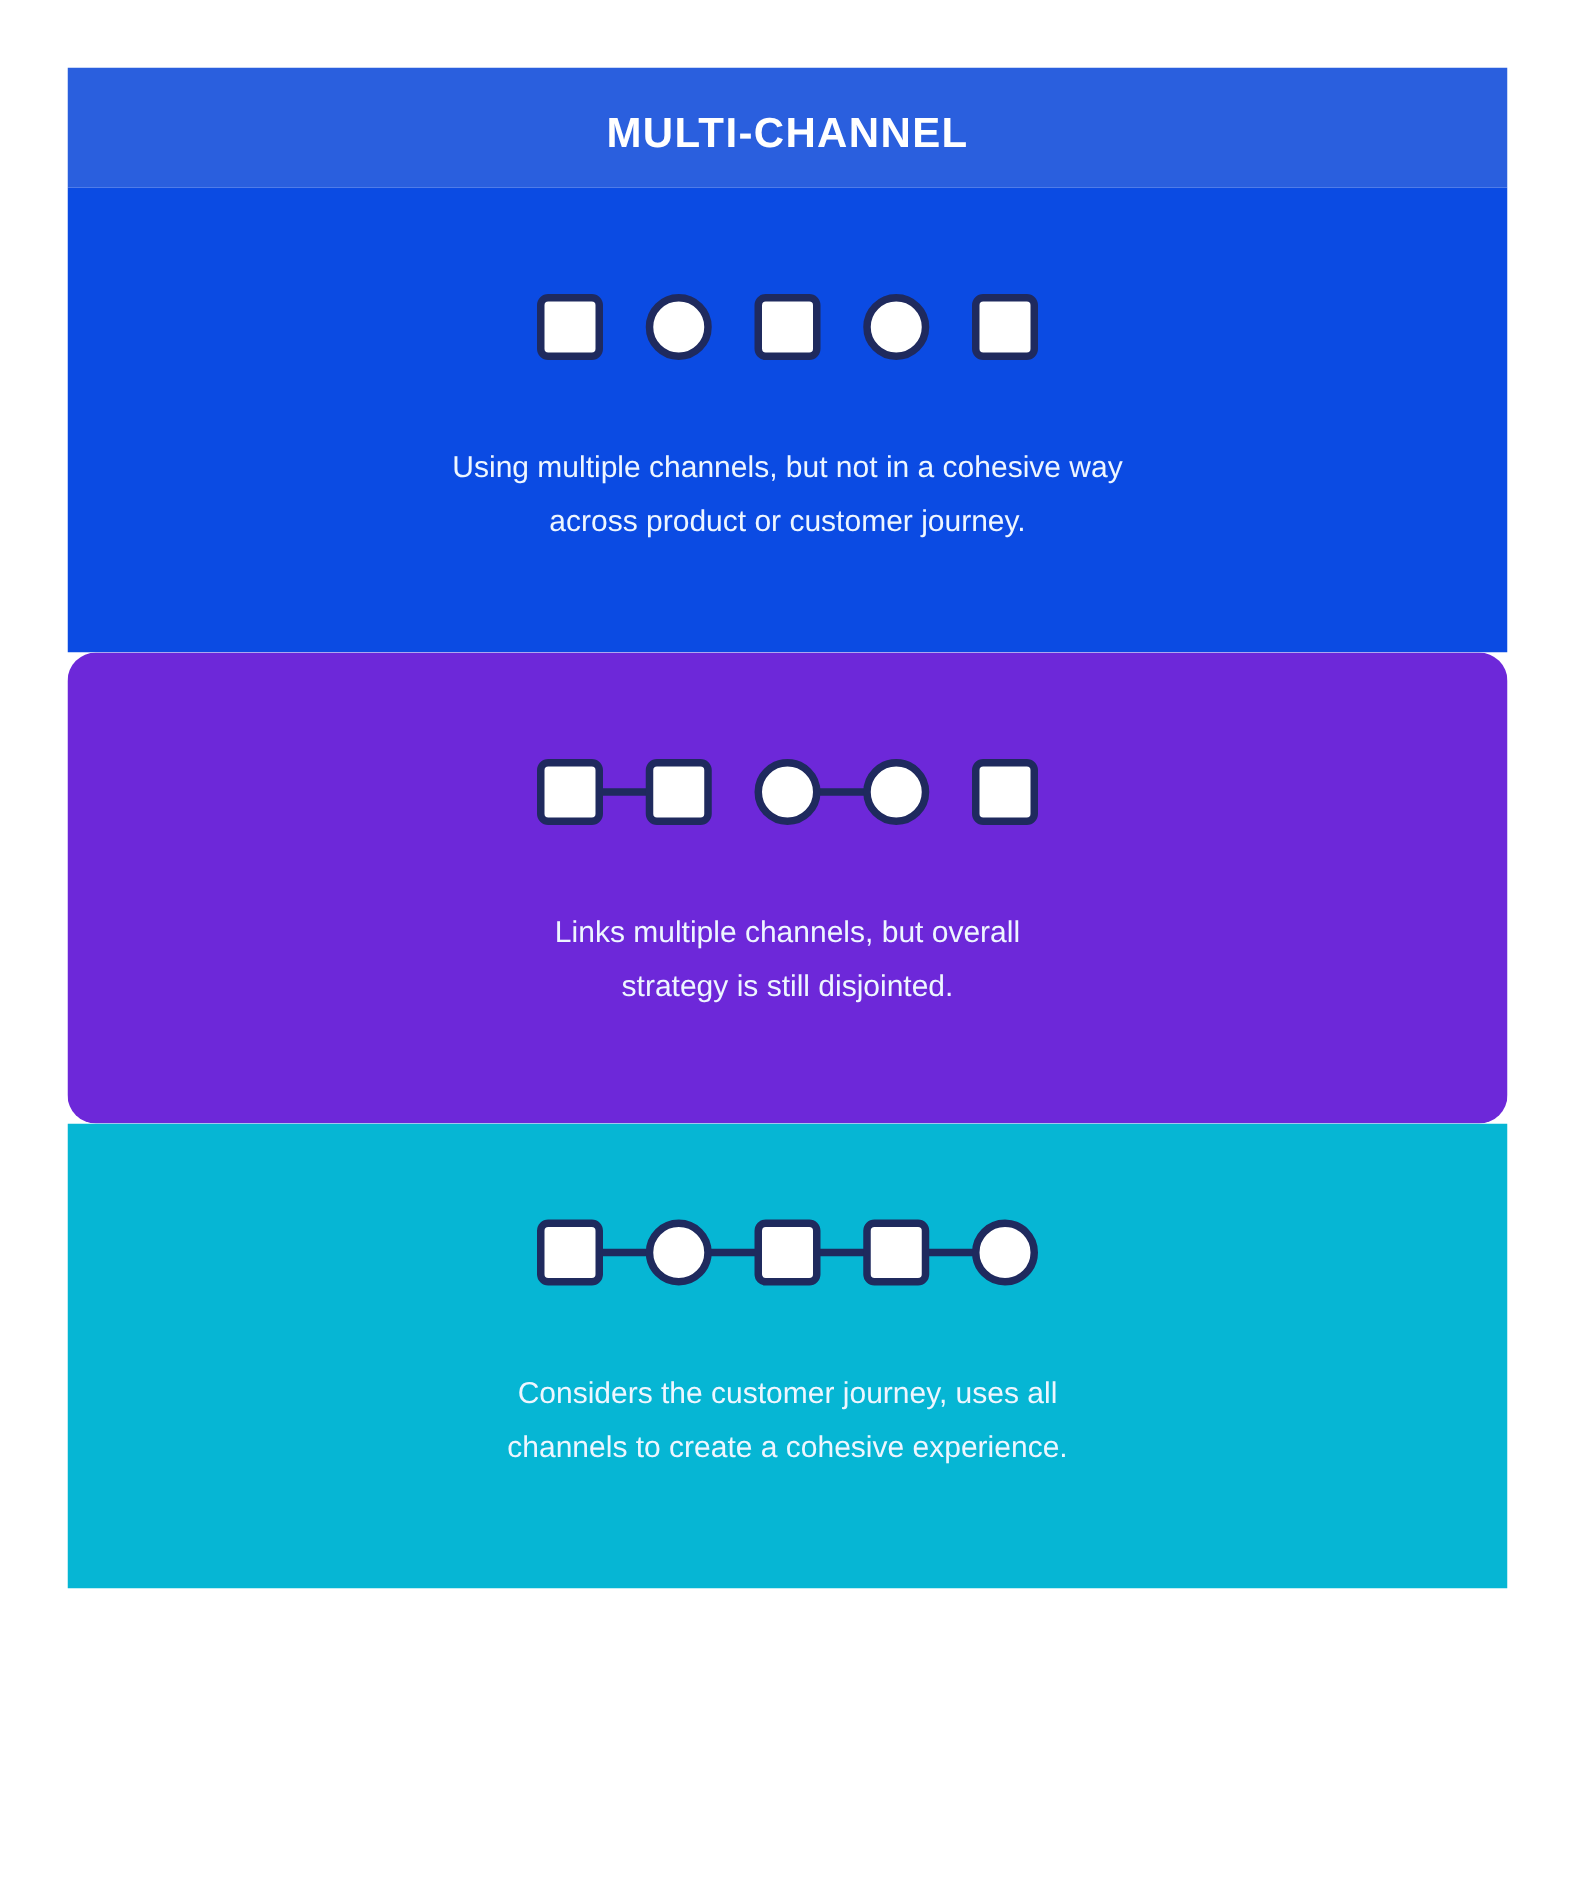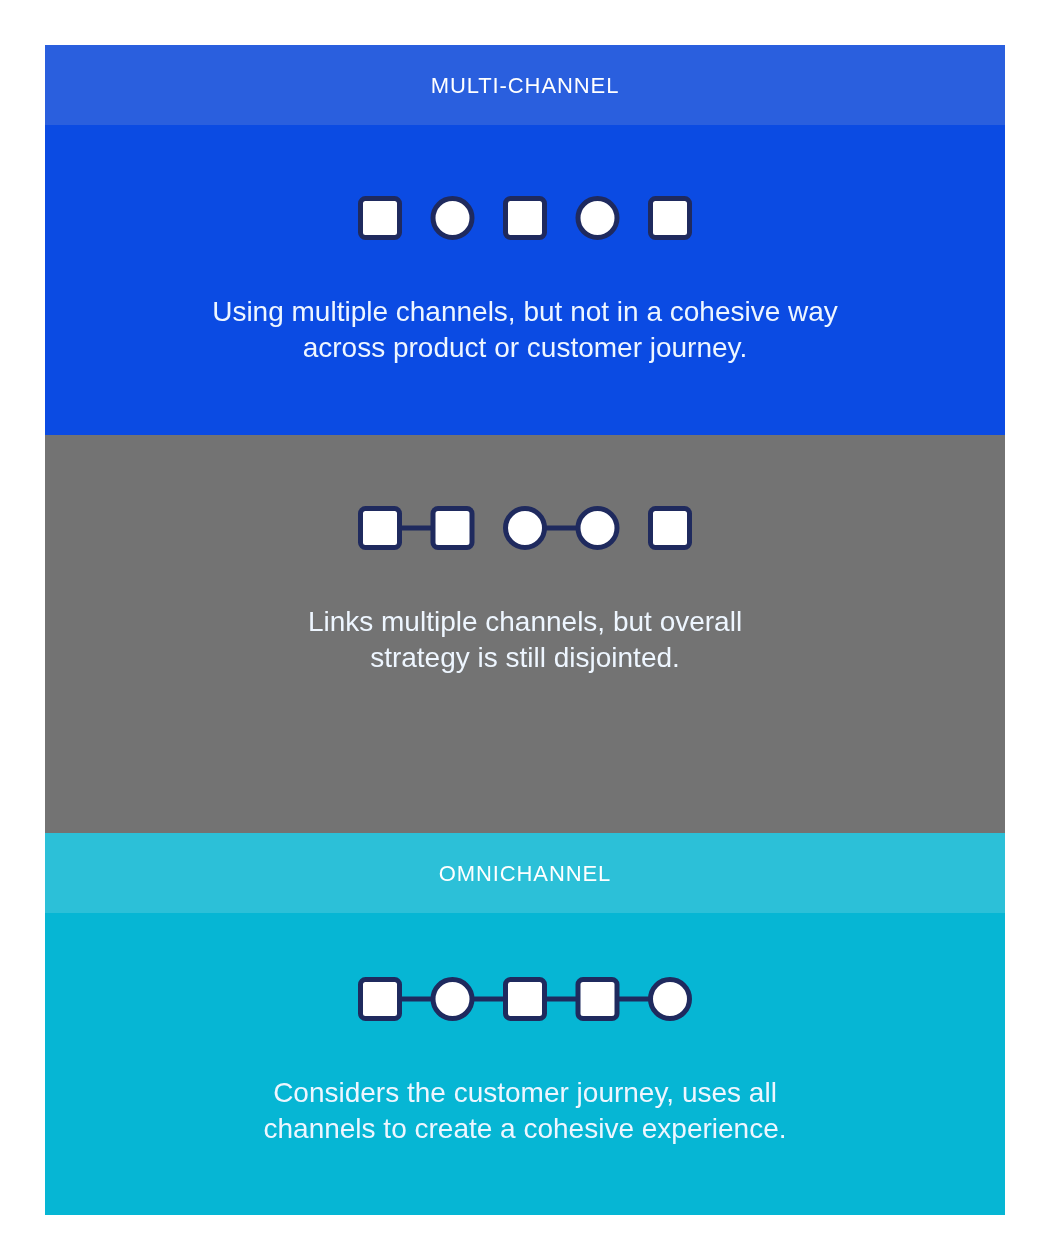--- a/index.html
+++ b/index.html
@@ -39,22 +39,22 @@
 
   .band {
     width: 100%;
     text-align: center;
     box-sizing: border-box;
   }
 
   .band-title {
     display: block;
     color: #ffffff;
-    font-weight: normal;
-    font-size: 22px;
+    font-weight: bold;
+    font-size: 28px;
     letter-spacing: 0.9px;
     line-height: 1;
     font-family: "Liberation Sans", sans-serif;
   }
 
   .body {
     width: 100%;
     box-sizing: border-box;
     display: flex;
     flex-direction: column;
@@ -63,35 +63,35 @@
 
   .icon-row {
     display: block;
     line-height: 0;
   }
 
   .desc {
     display: block;
     text-align: center;
     color: #eef6ff;
-    font-size: 28px;
+    font-size: 20px;
     line-height: 36px;
     font-weight: 300;
     font-family: "Liberation Sans", sans-serif;
     white-space: pre-line;
   }
 
   
   #sec-multichannel .band { background: #2A5FDE; height: 80px; padding-top: 30px; }
   #sec-multichannel .body { background: #0B4BE3; height: 310px; padding-top: 65px; }
   #sec-multichannel .desc { margin-top: 48px; }
 
   
   #sec-crosschannel .band { background: #2B9DEA; height: 80px; padding-top: 30px; }
-  #sec-crosschannel .body { background: #737373; height: 398px; padding-top: 65px; }
+  #sec-crosschannel .body { background: #6d28d9; height: 314px; padding-top: 65px; border-radius: 19px; }
   #sec-crosschannel .desc { margin-top: 48px; }
 
   
   #sec-omnichannel .band { background: #2CC0D8; height: 80px; padding-top: 30px; }
   #sec-omnichannel .body { background: #06B6D4; height: 310px; padding-top: 58px; }
   #sec-omnichannel .desc { margin-top: 48px; }
 </style>
 </head>
 <body>
 
@@ -125,23 +125,20 @@
               <circle cx="173" cy="28" r="19.5" fill="#ffffff" stroke="#1F2A5E" stroke-width="5"></circle>
               <circle cx="245.5" cy="28" r="19.5" fill="#ffffff" stroke="#1F2A5E" stroke-width="5"></circle>
               <rect x="298.5" y="8.5" width="39" height="39" rx="5" ry="5" fill="#ffffff" stroke="#1F2A5E" stroke-width="5"></rect>
             </svg></div>
         <span class="desc">Links multiple channels, but overall
 strategy is still disjointed.</span>
       </div>
     </div>
 
     <div class="section" id="sec-omnichannel">
-      <div class="band">
-        <span class="band-title">OMNICHANNEL</span>
-      </div>
       <div class="body">
         <div class="icon-row" id="diagram-omnichannel"><svg width="346" height="56" viewBox="0 0 346 56">
               <rect x="45" y="25.5" width="38.5" height="5" fill="#1F2A5E"></rect>
               <rect x="117.5" y="25.5" width="38.5" height="5" fill="#1F2A5E"></rect>
               <rect x="190" y="25.5" width="38.5" height="5" fill="#1F2A5E"></rect>
               <rect x="262.5" y="25.5" width="38.5" height="5" fill="#1F2A5E"></rect>
               <rect x="8.5" y="8.5" width="39" height="39" rx="5" ry="5" fill="#ffffff" stroke="#1F2A5E" stroke-width="5"></rect>
               <circle cx="100.5" cy="28" r="19.5" fill="#ffffff" stroke="#1F2A5E" stroke-width="5"></circle>
               <rect x="153.5" y="8.5" width="39" height="39" rx="5" ry="5" fill="#ffffff" stroke="#1F2A5E" stroke-width="5"></rect>
               <rect x="226" y="8.5" width="39" height="39" rx="5" ry="5" fill="#ffffff" stroke="#1F2A5E" stroke-width="5"></rect>

